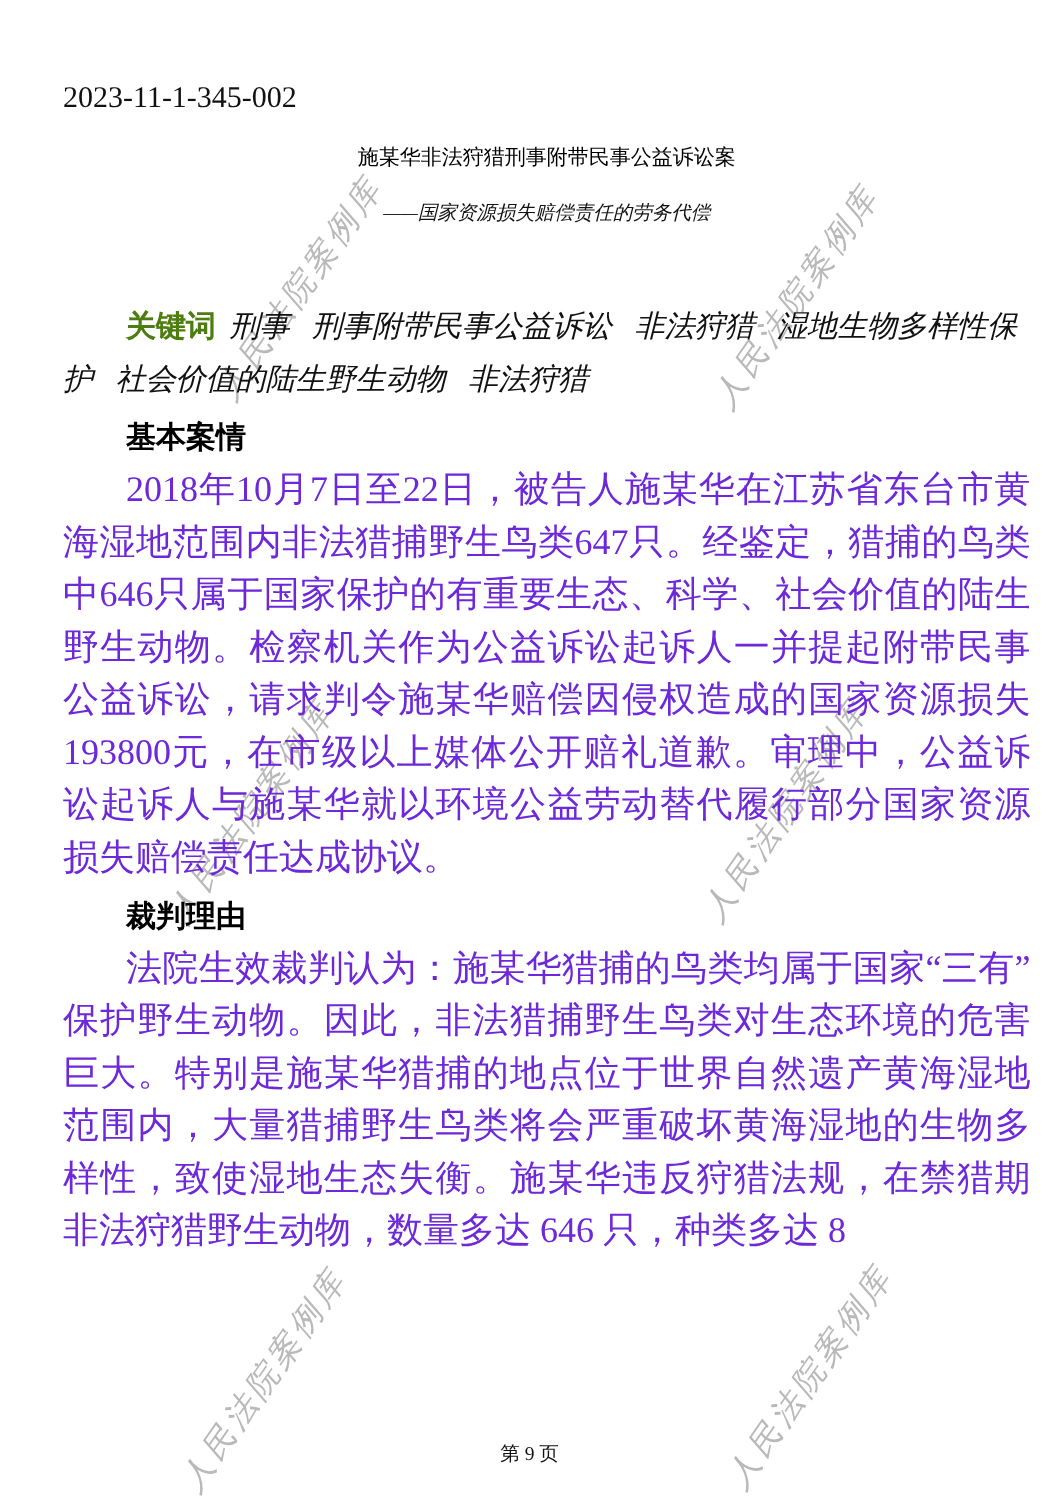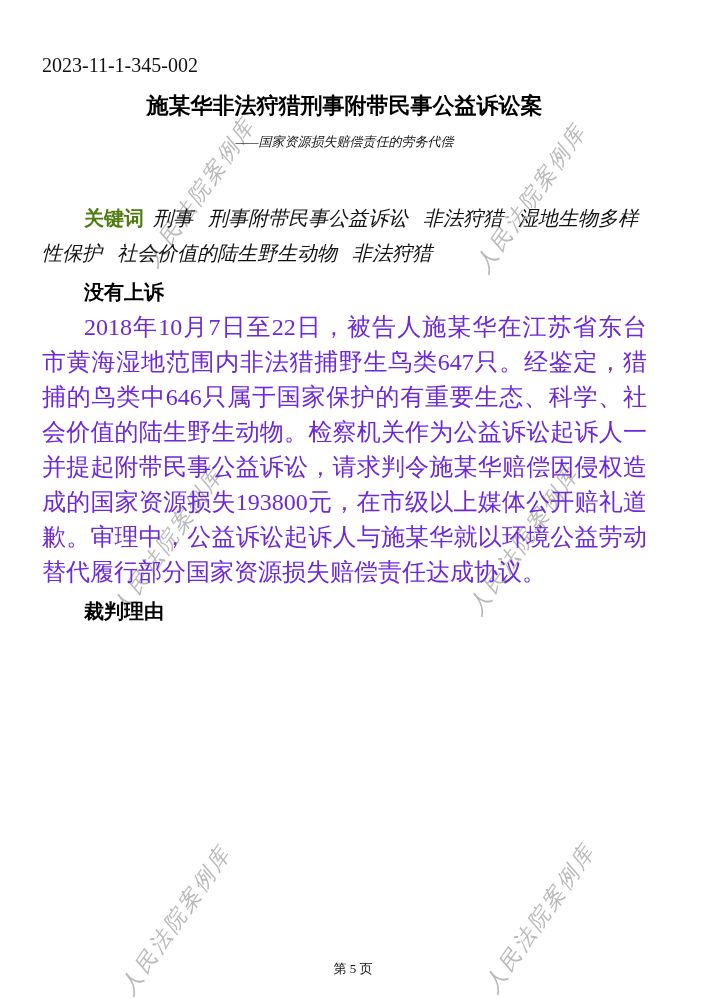--- a/index.html
+++ b/index.html
@@ -42,33 +42,33 @@
   .wm1 { left: 200px; top: 192px; }
   .wm2 { left: 531px; top: 198px; }
   .wm3 { left: 168px; top: 541px; }
   .wm4 { left: 524px; top: 540px; }
   .wm5 { left: 176px; top: 920px; }
   .wm6 { left: 540px; top: 918px; }
   
   .content {
     position: relative;
     z-index: 1;
-    padding: 52px 59px 0 42px;
+    padding: 52px 19px 0 42px;
   }
   .doc-number {
     font-size: 20px;
     line-height: 26px;
     color: #111111;
   }
   .title {
     margin: 13px 0 0 0;
     text-align: center;
-    font-size: 22px;
+    font-size: 14px;
     line-height: 30px;
-    font-weight: bold;
+    font-weight: normal;
     color: #000000;
   }
   .subtitle {
     margin: 7px 0 0 0;
     text-align: center;
     font-size: 13px;
     line-height: 28px;
     font-style: italic;
     color: #111111;
   }
@@ -133,25 +133,26 @@
   <div class="content">
 
     <div class="doc-number">2023-11-1-345-002</div>
 
     <h1 class="title">施某华非法狩猎刑事附带民事公益诉讼案</h1>
 
     <div class="subtitle">——国家资源损失赔偿责任的劳务代偿</div>
 
     <p class="kw"><span class="kw-label">关键词</span><span class="kw-item">刑事</span><span class="kw-item">刑事附带民事公益诉讼</span><span class="kw-item">非法狩猎</span><span class="kw-item">湿地生物多样性保护</span><span class="kw-item">社会价值的陆生野生动物</span><span class="kw-item">非法狩猎</span></p>
 
-    <h2 class="sec-heading">没有上诉</h2>
+    <h2 class="sec-heading">基本案情</h2>
 
     <p class="body-p">2018年10月7日至22日，被告人施某华在江苏省东台市黄海湿地范围内非法猎捕野生鸟类647只。经鉴定，猎捕的鸟类中646只属于国家保护的有重要生态、科学、社会价值的陆生野生动物。检察机关作为公益诉讼起诉人一并提起附带民事公益诉讼，请求判令施某华赔偿因侵权造成的国家资源损失193800元，在市级以上媒体公开赔礼道歉。审理中，公益诉讼起诉人与施某华就以环境公益劳动替代履行部分国家资源损失赔偿责任达成协议。</p>
 
 
     <h2 class="sec-heading">裁判理由</h2>
 
+    <p class="body-p">法院生效裁判认为：施某华猎捕的鸟类均属于国家“三有”保护野生动物。因此，非法猎捕野生鸟类对生态环境的危害巨大。特别是施某华猎捕的地点位于世界自然遗产黄海湿地范围内，大量猎捕野生鸟类将会严重破坏黄海湿地的生物多样性，致使湿地生态失衡。施某华违反狩猎法规，在禁猎期非法狩猎野生动物，数量多达 646 只，种类多达 8</p>
 
   </div>
 
-  <div class="footer">第 5 页</div>
+  <div class="footer">第 9 页</div>
 
 </div>
 
 </body></html>

